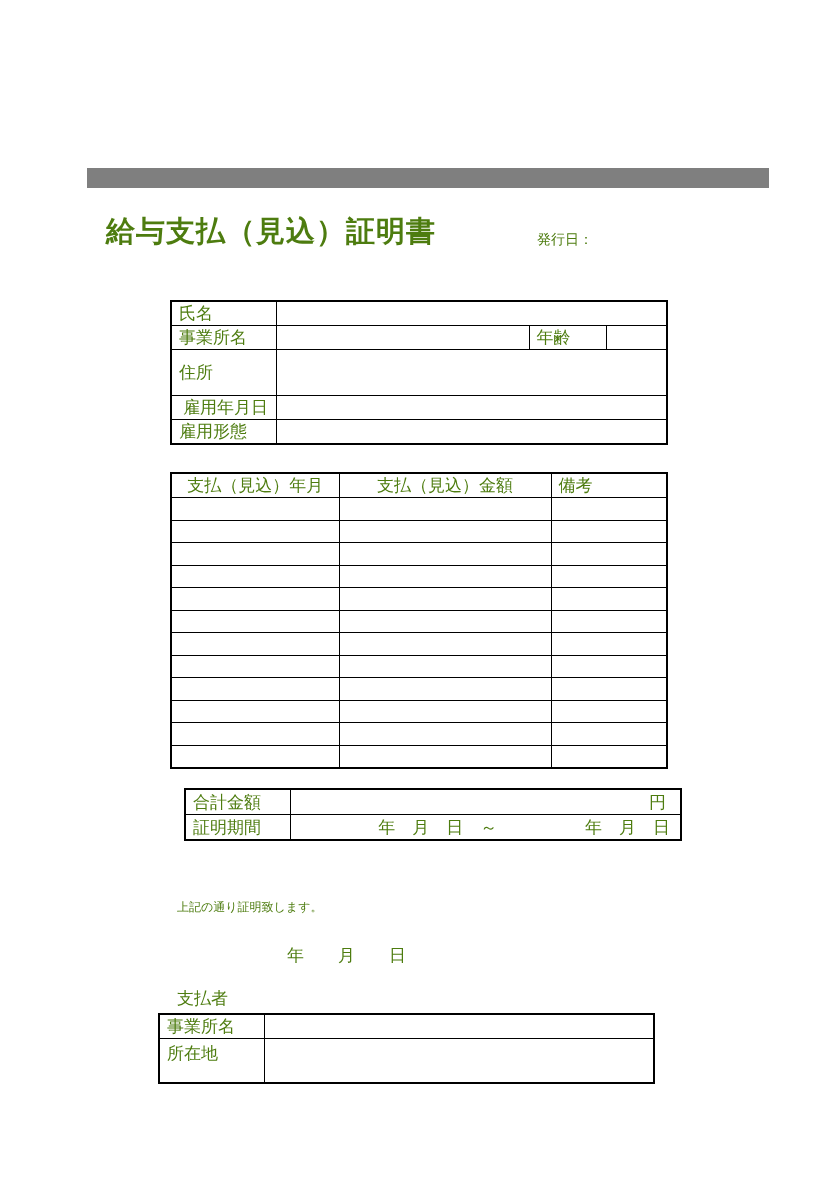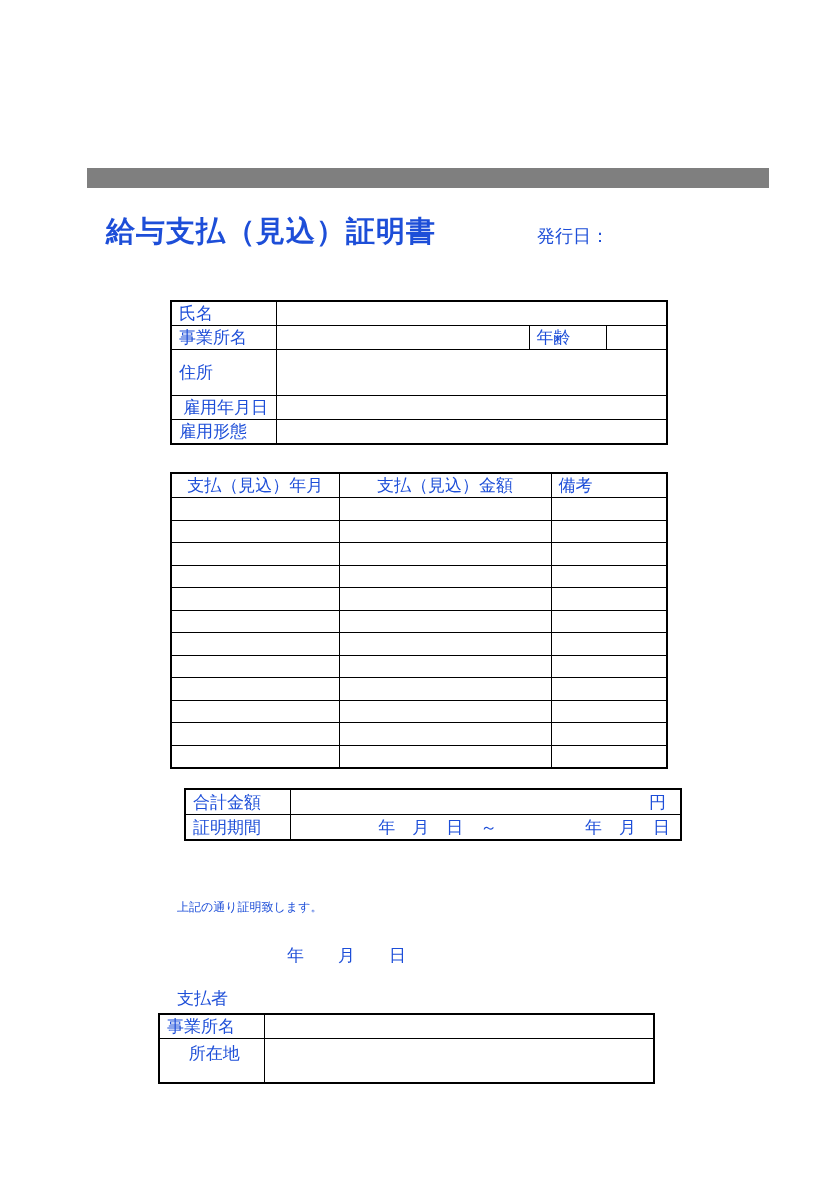--- a/index.html
+++ b/index.html
@@ -1,23 +1,23 @@
 <!DOCTYPE html>
 <html><head>
 <meta charset="utf-8">
 <style>
   html,body { margin:0; padding:0; background:#fff; }
   .page {
     position:relative; width:840px; height:1188px; background:#ffffff;
-    font-family:"Liberation Sans","DejaVu Sans",sans-serif; color:#1d4ed8;
+    font-family:"Liberation Sans","DejaVu Sans",sans-serif; color:#4d7c0f;
     overflow:hidden;
   }
   .top-bar { position:absolute; left:87px; top:168px; width:682px; height:20px; }
   .title { position:absolute; left:106px; top:212px; margin:0; font-size:29px; font-weight:bold; letter-spacing:1px; }
-  .issue-date { position:absolute; left:537px; top:224px; font-size:18px; }
+  .issue-date { position:absolute; left:537px; top:231px; font-size:14px; }
 
   table.tbl { position:absolute; border-collapse:collapse; table-layout:fixed; border:2px solid #000; }
   table.tbl td, table.tbl th { border:1px solid #000; font-size:17px; font-weight:normal; padding:0 2px 0 7px; text-align:left; vertical-align:middle; overflow:hidden; white-space:nowrap; }
 
   .personal { left:170px; top:300px; width:496px;border-radius:29px; }
   .personal .r1 td { height:23px; }
   .personal .r2 td { height:22px; }
   .personal .r3 td { height:45px; }
   .personal .r4 td { height:22px;padding-left:11px; }
   .personal .r5 td { height:21px; }
@@ -35,21 +35,21 @@
   .period-from { flex:1; text-align:center; }
   .period-to { padding-right:10px; }
 
   .certify { position:absolute; left:177px; top:899px; font-size:12px; }
   .date-line { position:absolute; left:287px; top:944px; font-size:17px; }
   .payer-label { position:absolute; left:177px; top:987px; font-size:17px; }
 
   .payer-tbl { left:158px; top:1013px; width:495px; border-bottom:none; }
   .payer-tbl .r1 td { height:21px; }
   .payer-tbl .r2 td { height:40px; vertical-align:top; padding-top:3px; }
-  .payer-tbl tr:last-child td { border-bottom:none;text-align:center; }
+  .payer-tbl tr:last-child td { border-bottom:none; }
 </style>
 </head>
 <body>
 
 <div class="page">
 
   <div class="top-bar" style="background: rgb(127, 127, 127);"></div>
 
   <h1 class="title">給与支払（見込）証明書</h1>
   <div class="issue-date">発行日：</div>

